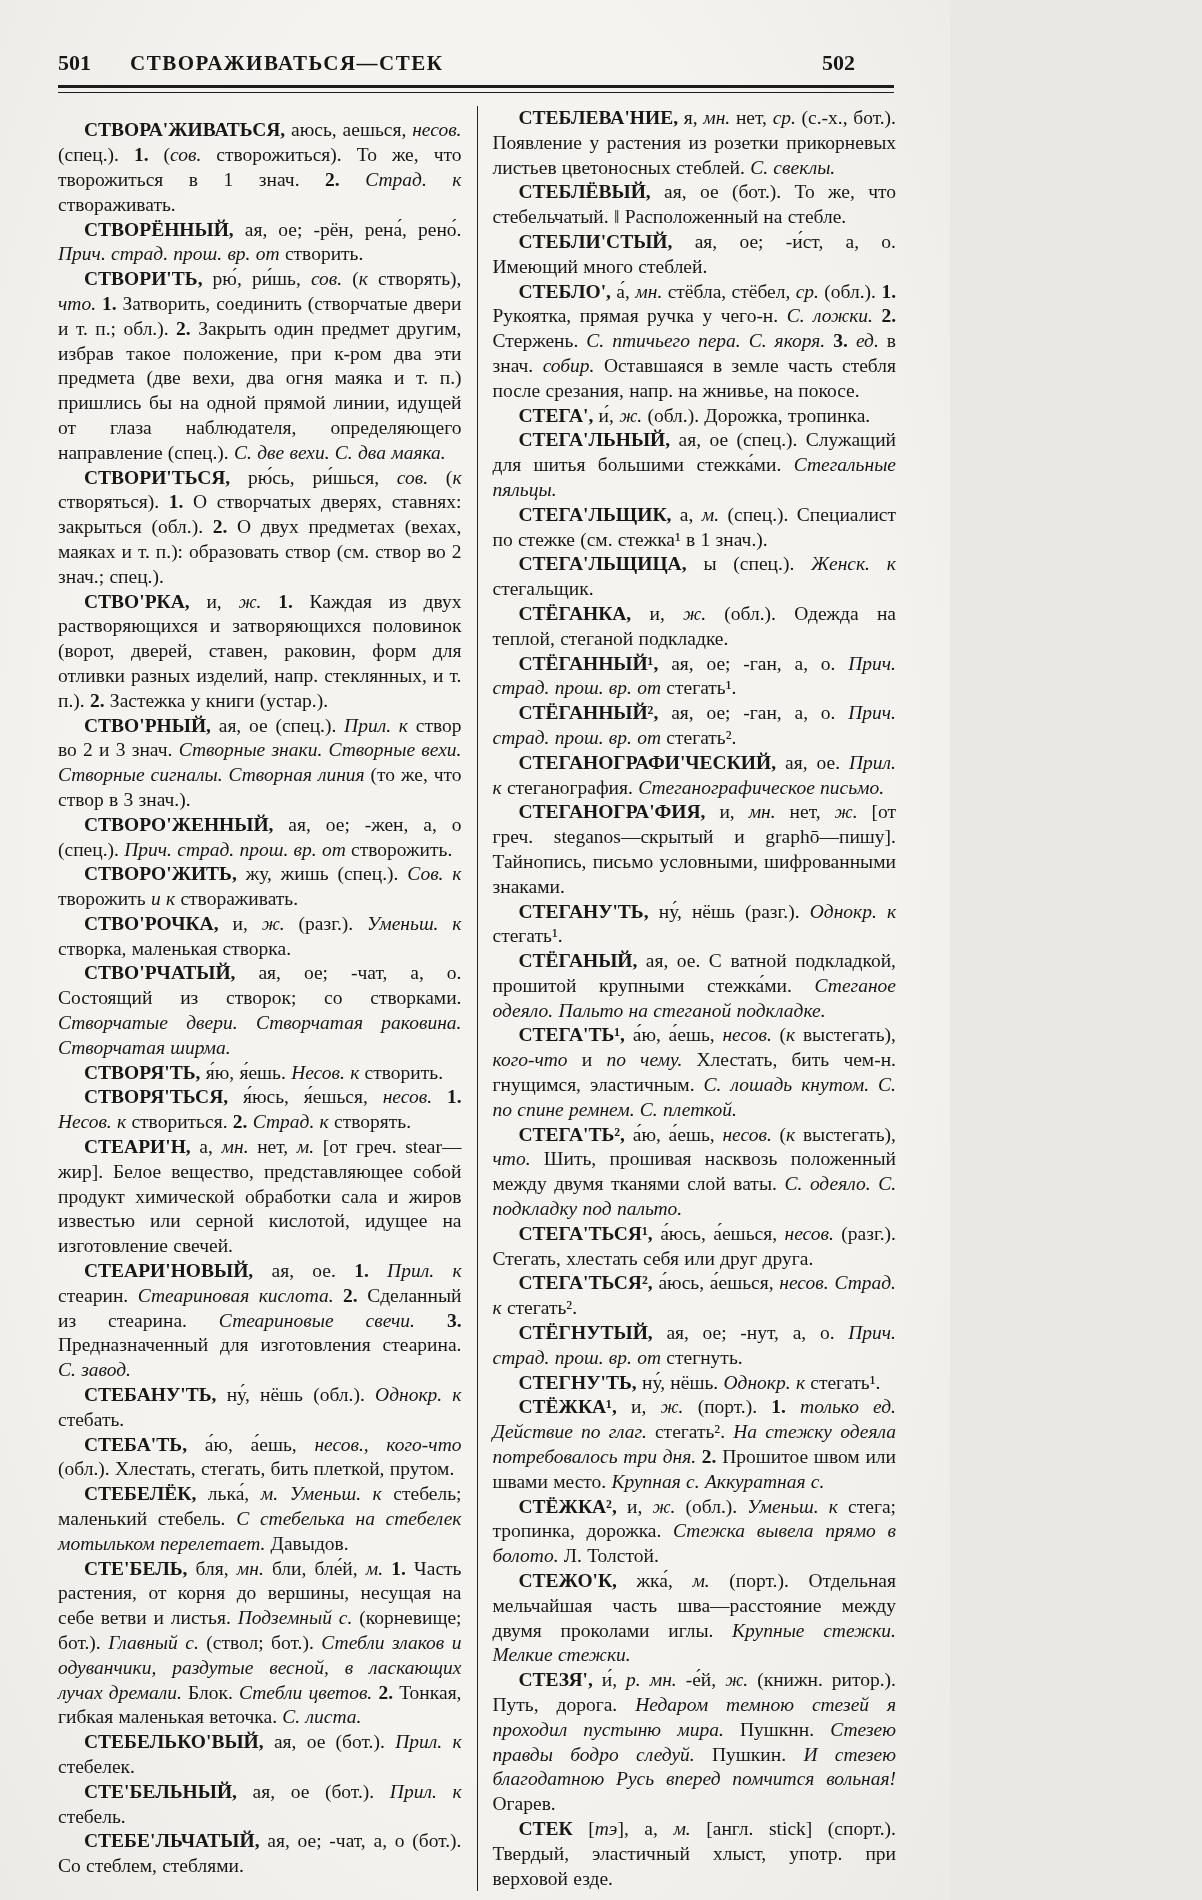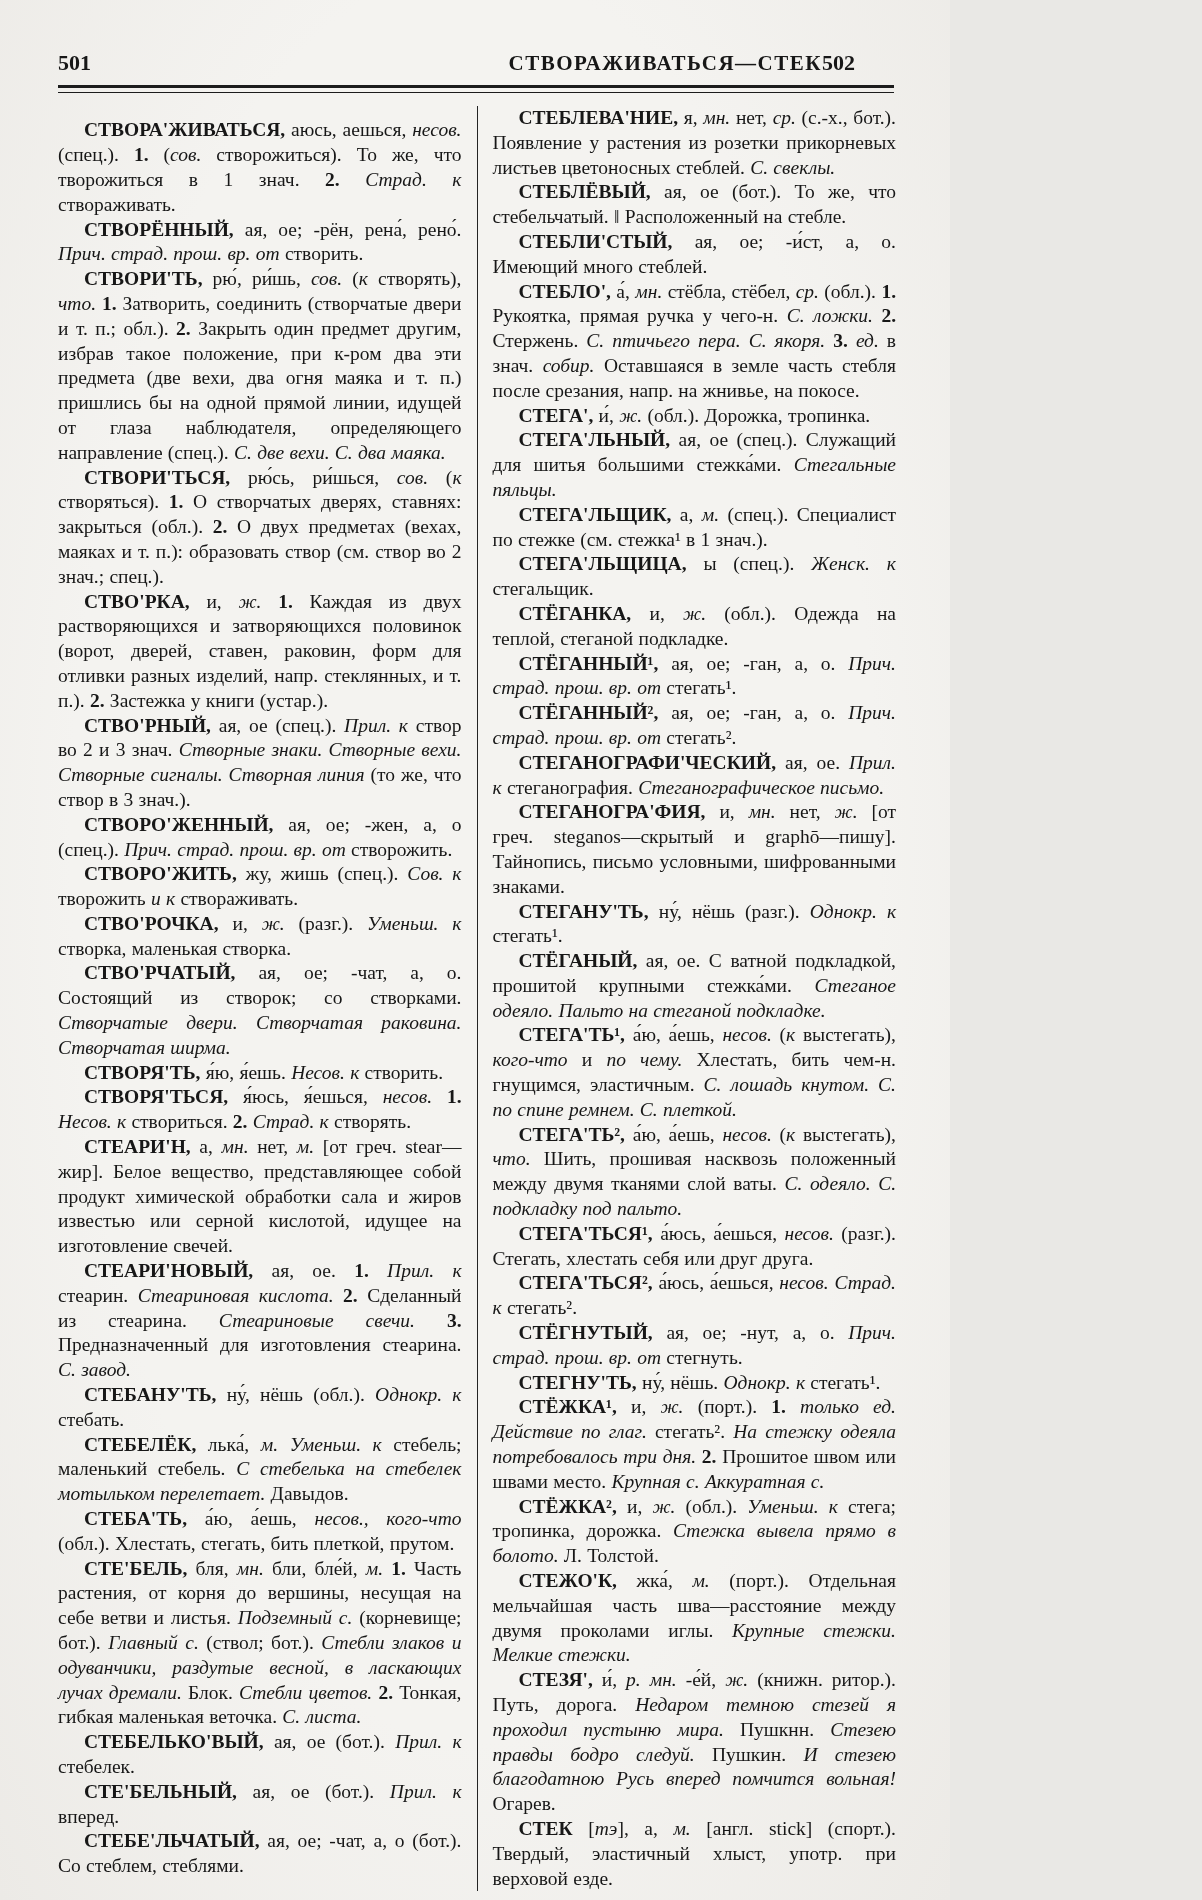--- a/index.html
+++ b/index.html
@@ -10,21 +10,21 @@
     box-sizing:border-box;
     background:#f2f1ee;
     background-image:radial-gradient(ellipse at 50% 45%, #f4f3f0 60%, #eceae6 100%);
     color:#171717;
     font-family:Liberation Serif, serif;
     overflow:hidden;
   }
   .header{display:flex;align-items:baseline;padding:50px 56px 0 58px;}
   .pn{font-size:22px;font-weight:700;width:72px;}
   .pn.right{text-align:left;}
-  .running{flex:1;text-align:right;font-weight:700;font-size:21px;letter-spacing:1.5px;}
+  .running{flex:1;text-align:left;font-weight:700;font-size:21px;letter-spacing:1.5px;}
   .rule{margin:9px 56px 0 58px;height:4px;border-top:3px solid #1c1c1c;border-bottom:1.5px solid #1c1c1c;}
   .cols{display:flex;align-items:center;padding:13px 54px 0 58px;}
   .col{width:528px;}
   .colsep{align-self:stretch;width:0;border-left:1.5px solid #242424;margin:0 15px;}
   .entry{
     margin:0;
     font-size:19.5px;
     line-height:24.8px;
     text-align:justify;
     text-indent:26px;
@@ -55,25 +55,25 @@
         <p class="entry"><span class="hw">СТВО'РНЫЙ,</span><span class="rg"> ая, ое (спец.). </span><span class="it">Прил. к</span><span class="rg"> створ во 2 и 3 знач. </span><span class="it">Створные знаки. Створные вехи. Створные сигналы. Створная линия</span><span class="rg"> (то же, что створ в 3 знач.).</span></p>
         <p class="entry"><span class="hw">СТВОРО'ЖЕННЫЙ,</span><span class="rg"> ая, ое; -жен, а, о (спец.). </span><span class="it">Прич. страд. прош. вр. от</span><span class="rg"> створожить.</span></p>
         <p class="entry"><span class="hw">СТВОРО'ЖИТЬ,</span><span class="rg"> жу, жишь (спец.). </span><span class="it">Сов. к</span><span class="rg"> творожить </span><span class="it">и к</span><span class="rg"> створаживать.</span></p>
         <p class="entry"><span class="hw">СТВО'РОЧКА,</span><span class="rg"> и, </span><span class="it">ж.</span><span class="rg"> (разг.). </span><span class="it">Уменьш. к</span><span class="rg"> створка, маленькая створка.</span></p>
         <p class="entry"><span class="hw">СТВО'РЧАТЫЙ,</span><span class="rg"> ая, ое; -чат, а, о. Состоящий из створок; со створками. </span><span class="it">Створчатые двери. Створчатая раковина. Створчатая ширма.</span></p>
         <p class="entry"><span class="hw">СТВОРЯ'ТЬ,</span><span class="rg"> я́ю, я́ешь. </span><span class="it">Несов. к</span><span class="rg"> створить.</span></p>
         <p class="entry"><span class="hw">СТВОРЯ'ТЬСЯ,</span><span class="rg"> я́юсь, я́ешься, </span><span class="it">несов.</span><span class="rg"> </span><span class="num">1.</span><span class="rg"> </span><span class="it">Несов. к</span><span class="rg"> створиться. </span><span class="num">2.</span><span class="rg"> </span><span class="it">Страд. к</span><span class="rg"> створять.</span></p>
         <p class="entry"><span class="hw">СТЕАРИ'Н,</span><span class="rg"> а, </span><span class="it">мн.</span><span class="rg"> нет, </span><span class="it">м.</span><span class="rg"> [от греч. stear—жир]. Белое вещество, представляющее собой продукт химической обработки сала и жиров известью или серной кислотой, идущее на изготовление свечей.</span></p>
         <p class="entry"><span class="hw">СТЕАРИ'НОВЫЙ,</span><span class="rg"> ая, ое. </span><span class="num">1.</span><span class="rg"> </span><span class="it">Прил. к</span><span class="rg"> стеарин. </span><span class="it">Стеариновая кислота.</span><span class="rg"> </span><span class="num">2.</span><span class="rg"> Сделанный из стеарина. </span><span class="it">Стеариновые свечи.</span><span class="rg"> </span><span class="num">3.</span><span class="rg"> Предназначенный для изготовления стеарина. </span><span class="it">С. завод.</span></p>
         <p class="entry"><span class="hw">СТЕБАНУ'ТЬ,</span><span class="rg"> ну́, нёшь (обл.). </span><span class="it">Однокр. к</span><span class="rg"> стебать.</span></p>
+        <p class="entry"><span class="hw">СТЕБА'ТЬ,</span><span class="rg"> а́ю, а́ешь, </span><span class="it">несов., кого-что</span><span class="rg"> (обл.). Хлестать, стегать, бить плеткой, прутом.</span></p>
         <p class="entry"><span class="hw">СТЕБЕЛЁК,</span><span class="rg"> лька́, </span><span class="it">м.</span><span class="rg"> </span><span class="it">Уменьш. к</span><span class="rg"> стебель; маленький стебель. </span><span class="it">С стебелька на стебелек мотыльком перелетает.</span><span class="rg"> Давыдов.</span></p>
-        <p class="entry"><span class="hw">СТЕБА'ТЬ,</span><span class="rg"> а́ю, а́ешь, </span><span class="it">несов., кого-что</span><span class="rg"> (обл.). Хлестать, стегать, бить плеткой, прутом.</span></p>
         <p class="entry"><span class="hw">СТЕ'БЕЛЬ,</span><span class="rg"> бля, </span><span class="it">мн.</span><span class="rg"> бли, бле́й, </span><span class="it">м.</span><span class="rg"> </span><span class="num">1.</span><span class="rg"> Часть растения, от корня до вершины, несущая на себе ветви и листья. </span><span class="it">Подземный с.</span><span class="rg"> (корневище; бот.). </span><span class="it">Главный с.</span><span class="rg"> (ствол; бот.). </span><span class="it">Стебли злаков и одуванчики, раздутые весной, в ласкающих лучах дремали.</span><span class="rg"> Блок. </span><span class="it">Стебли цветов.</span><span class="rg"> </span><span class="num">2.</span><span class="rg"> Тонкая, гибкая маленькая веточка. </span><span class="it">С. листа.</span></p>
         <p class="entry"><span class="hw">СТЕБЕЛЬКО'ВЫЙ,</span><span class="rg"> ая, ое (бот.). </span><span class="it">Прил. к</span><span class="rg"> стебелек.</span></p>
-        <p class="entry"><span class="hw">СТЕ'БЕЛЬНЫЙ,</span><span class="rg"> ая, ое (бот.). </span><span class="it">Прил. к</span><span class="rg"> вперед.</span></p>
+        <p class="entry"><span class="hw">СТЕ'БЕЛЬНЫЙ,</span><span class="rg"> ая, ое (бот.). </span><span class="it">Прил. к</span><span class="rg"> стебель.</span></p>
         <p class="entry"><span class="hw">СТЕБЕ'ЛЬЧАТЫЙ,</span><span class="rg"> ая, ое; -чат, а, о (бот.). Со стеблем, стеблями.</span></p>
       </div>
     <div class="colsep"></div>
     <div class="col" id="col-right">
         <p class="entry"><span class="hw">СТЕБЛЕВА'НИЕ,</span><span class="rg"> я, </span><span class="it">мн.</span><span class="rg"> нет, </span><span class="it">ср.</span><span class="rg"> (с.-х., бот.). Появление у растения из розетки прикорневых листьев цветоносных стеблей. </span><span class="it">С. свеклы.</span></p>
         <p class="entry"><span class="hw">СТЕБЛЁВЫЙ,</span><span class="rg"> ая, ое (бот.). То же, что стебельчатый. ‖ Расположенный на стебле.</span></p>
         <p class="entry"><span class="hw">СТЕБЛИ'СТЫЙ,</span><span class="rg"> ая, ое; -и́ст, а, о. Имеющий много стеблей.</span></p>
         <p class="entry"><span class="hw">СТЕБЛО',</span><span class="rg"> а́, </span><span class="it">мн.</span><span class="rg"> стёбла, стёбел, </span><span class="it">ср.</span><span class="rg"> (обл.). </span><span class="num">1.</span><span class="rg"> Рукоятка, прямая ручка у чего-н. </span><span class="it">С. ложки.</span><span class="rg"> </span><span class="num">2.</span><span class="rg"> Стержень. </span><span class="it">С. птичьего пера. С. якоря.</span><span class="rg"> </span><span class="num">3.</span><span class="rg"> </span><span class="it">ед.</span><span class="rg"> в знач. </span><span class="it">собир.</span><span class="rg"> Оставшаяся в земле часть стебля после срезания, напр. на жнивье, на покосе.</span></p>
         <p class="entry"><span class="hw">СТЕГА',</span><span class="rg"> и́, </span><span class="it">ж.</span><span class="rg"> (обл.). Дорожка, тропинка.</span></p>
         <p class="entry"><span class="hw">СТЕГА'ЛЬНЫЙ,</span><span class="rg"> ая, ое (спец.). Служащий для шитья большими стежка́ми. </span><span class="it">Стегальные пяльцы.</span></p>

